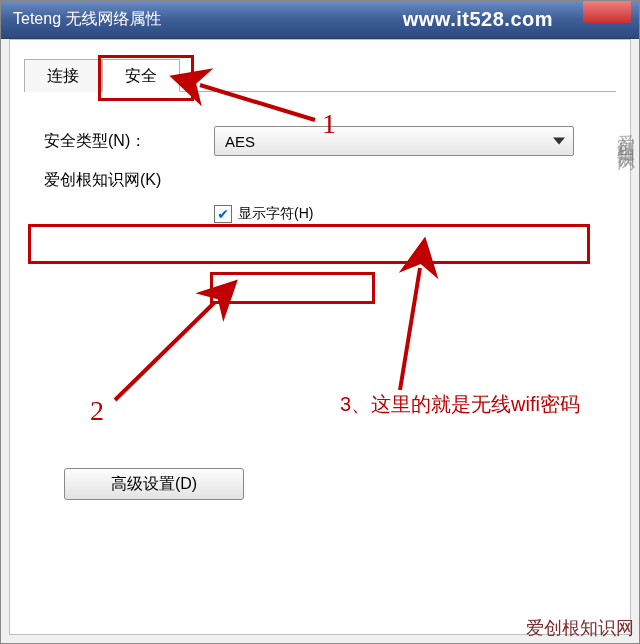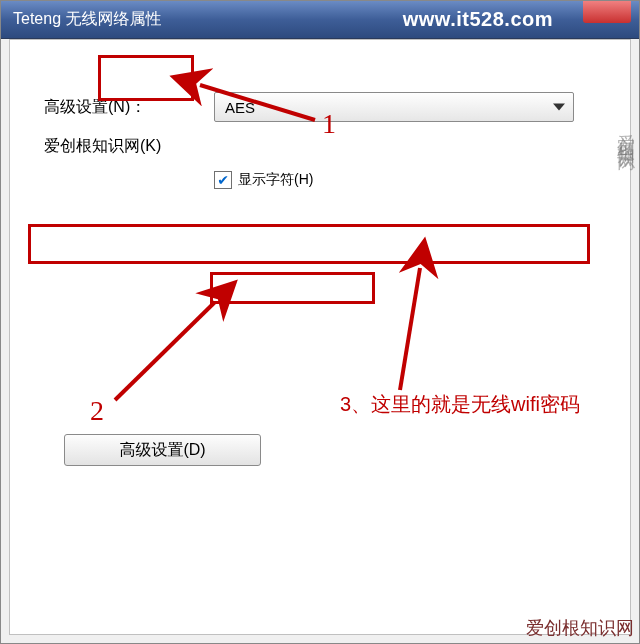--- a/index.html
+++ b/index.html
@@ -141,21 +141,21 @@
     display: flex;
     align-items: center;
     justify-content: center;
     font-size: 14px;
     color: #0066cc;
     cursor: pointer;
   }
   .adv-btn {
     margin-top: 245px;
     margin-left: 20px;
-    width: 197px;
+    width: 180px;
     height: 32px;
     background: linear-gradient(to bottom, #fdfdfd, #e3e3e3);
     border: 1px solid #8a8a8a;
     border-radius: 3px;
     font-size: 16px;
     cursor: pointer;
     display: flex;
     align-items: center;
     justify-content: center;
   }
@@ -189,26 +189,30 @@
 <div class="window">
 
   <div class="titlebar">
     <span class="title">Teteng 无线网络属性</span>
     <span class="url">www.it528.com</span>
     <div class="close-region"></div>
   </div>
 
   <div class="client">
 
+    <div class="tabs">
+      <div class="tab">连接</div>
+      <div class="tab active">安全</div>
+    </div>
 
     <div class="tab-panel">
 
 
       <div class="row">
-        <div class="row-label">高级设置(N)：</div>
+        <div class="row-label">安全类型(N)：</div>
         <div class="combo">
           <span>AES</span>
           <span class="caret"></span>
         </div>
       </div>
 
       <div class="row">
         <div class="row-label">爱创根知识网(K)</div>
       </div>
 

